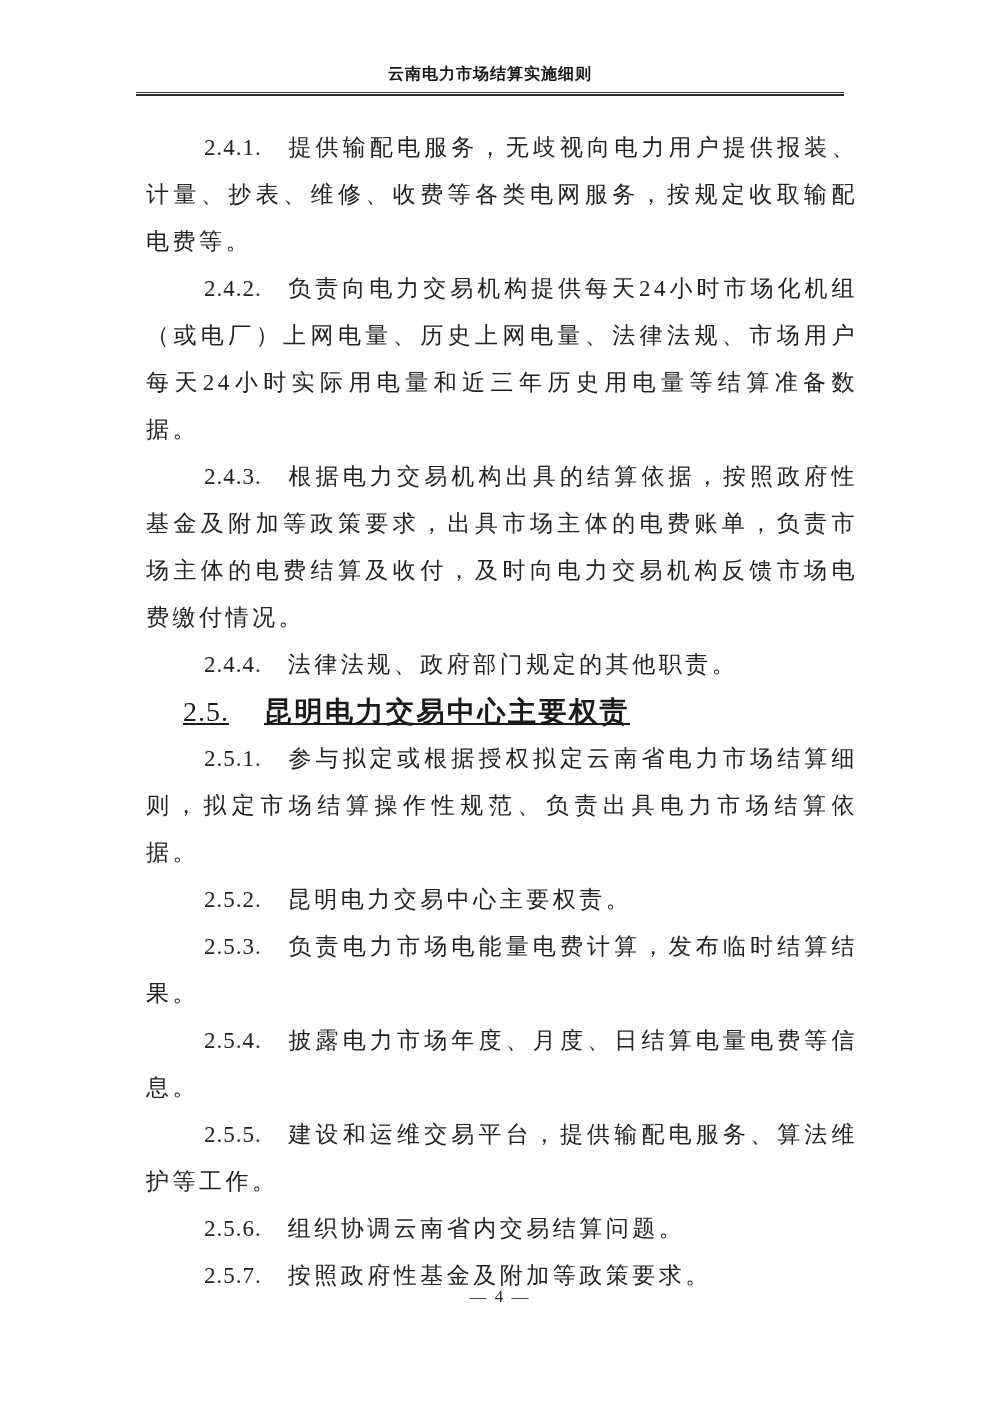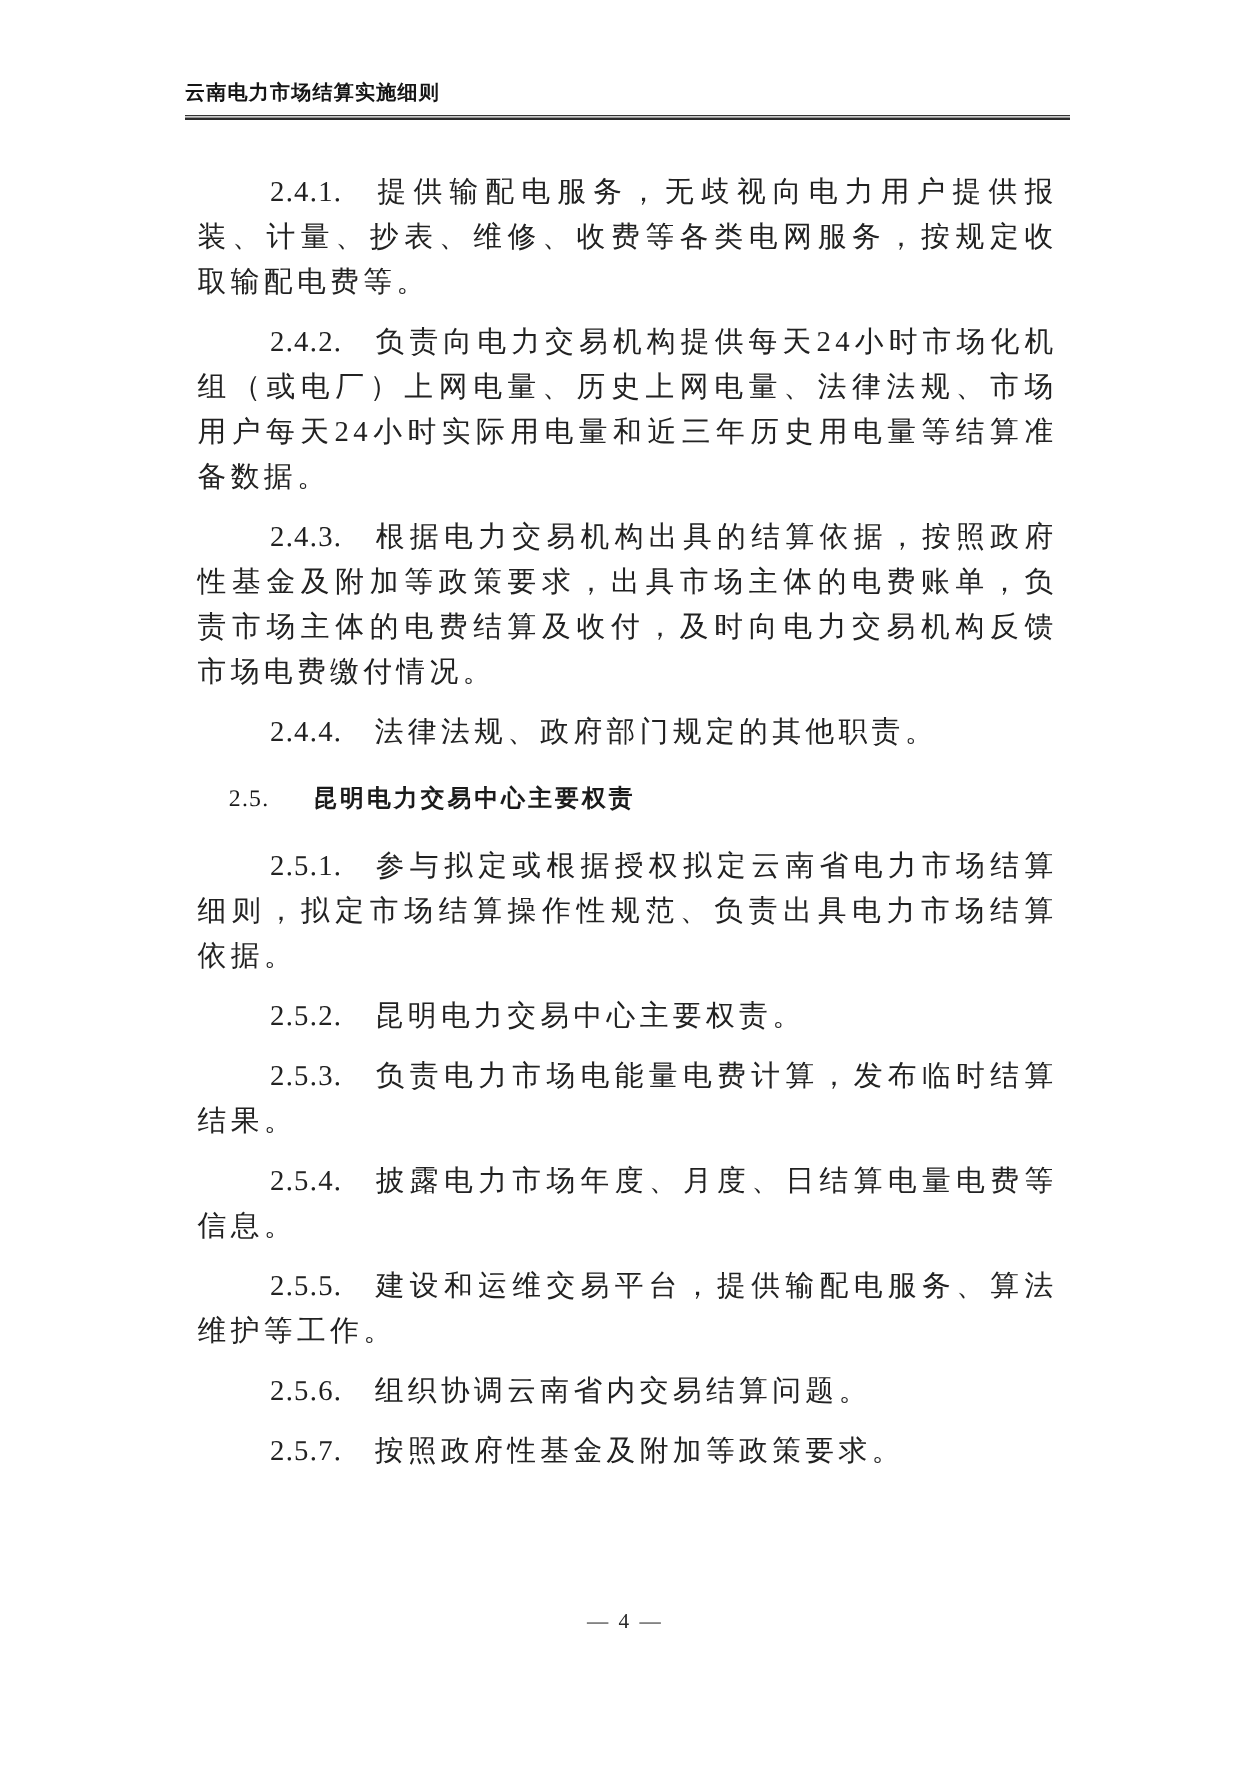--- a/index.html
+++ b/index.html
@@ -14,22 +14,23 @@
     overflow: hidden;
   }
   .page {
     position: absolute;
     inset: 0;
     background: #ffffff;
   }
   .page-header {
     position: absolute;
     top: 64px;
-    left: 148px;
+    left: 136px;
     width: 708px;
+    text-align: center;
   }
   .header-title {
     font-size: 16px;
     font-weight: bold;
     letter-spacing: 1px;
     color: #151515;
     display: inline-block;
     padding-bottom: 7px;
   }
   .header-rule {
@@ -37,39 +38,40 @@
     border-top: 1px solid #333333;
     border-bottom: 2px solid #2c2c2c;
   }
   .content {
     position: absolute;
     top: 124px;
     left: 146px;
     width: 712px;
   }
   .para {
-    margin: 12px;
+    margin: 0;
     font-size: 23px;
-    line-height: 36px;
+    line-height: 47px;
     letter-spacing: 3.5px;
     text-align: justify;
     text-indent: 58px;
     color: #222222;
   }
   .para .num {
     letter-spacing: 1px;
     margin-right: 26px;
     white-space: nowrap;
   }
   .heading {
     margin: 0;
-    font-size: 19px;
+    font-size: 28px;
     line-height: 47px;
     text-indent: 37px;
     color: #1a1a1a;
+    text-decoration: underline;
   }
   .heading .num {
     font-weight: normal;
     letter-spacing: 1px;
     margin-right: 35px;
     white-space: nowrap;
   }
   .heading .htext {
     font-weight: bold;
     letter-spacing: 2.5px;

